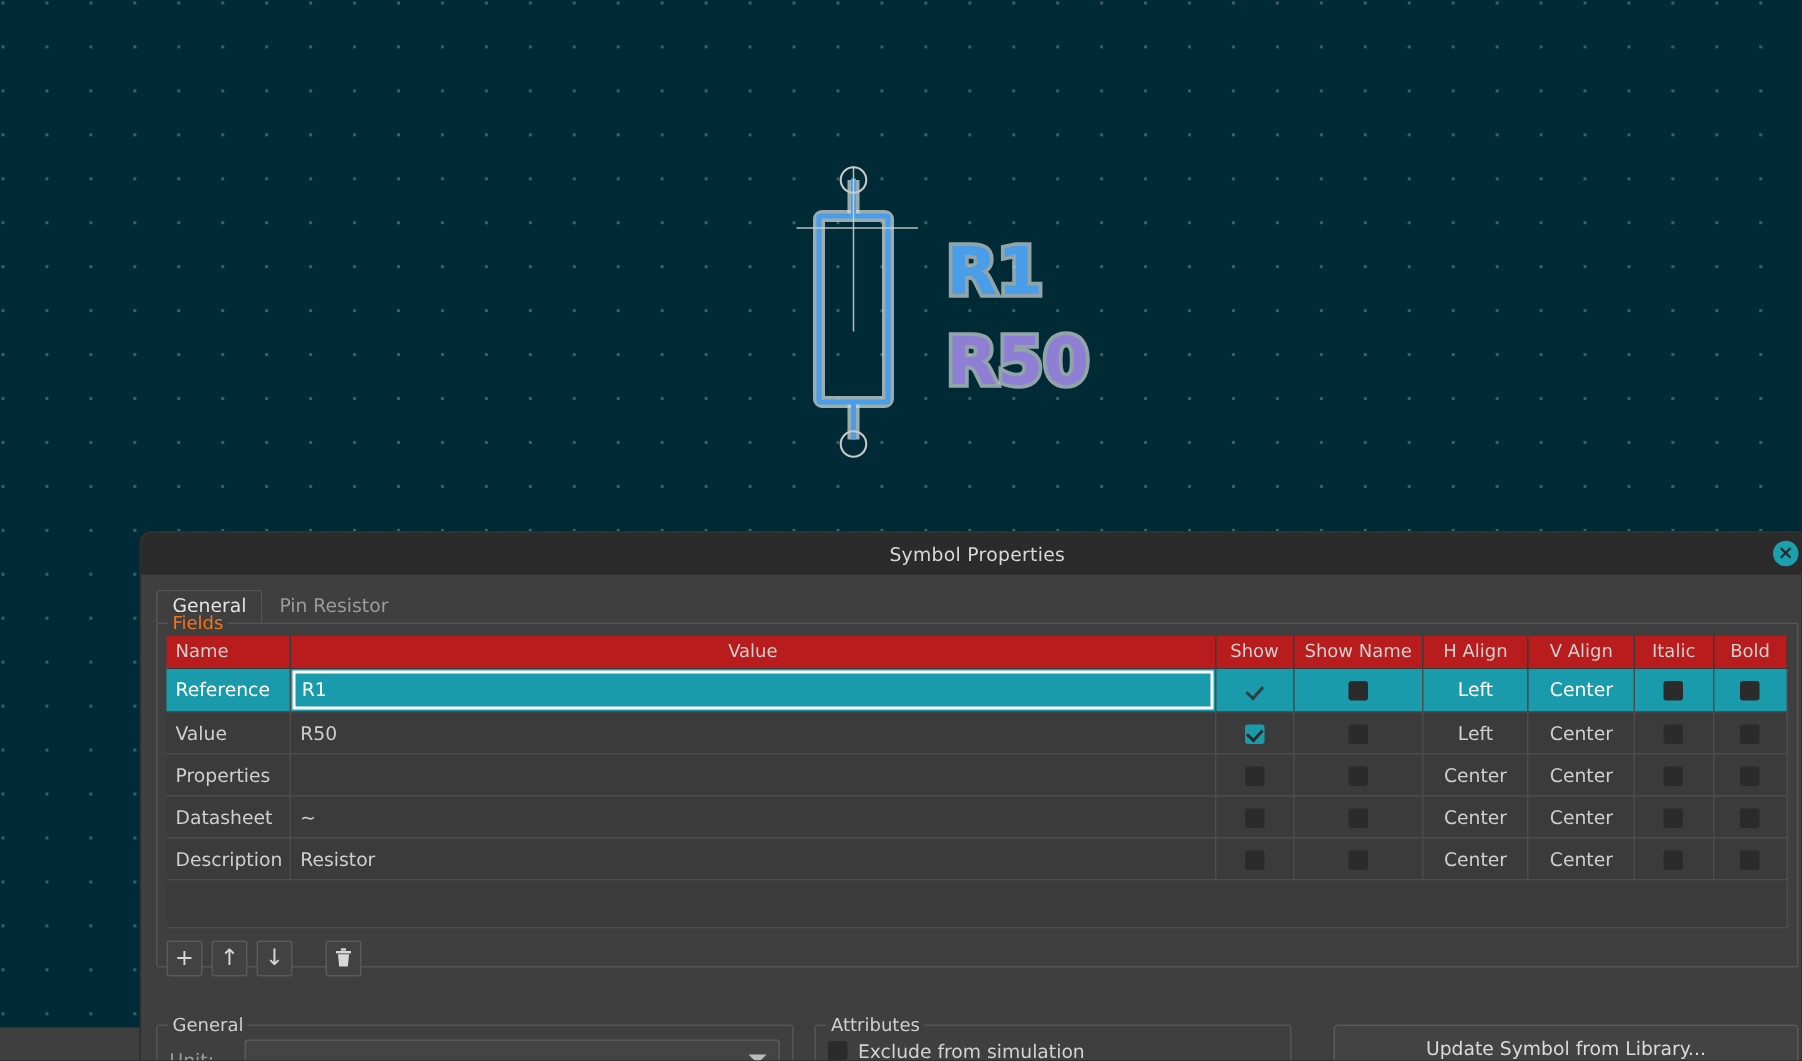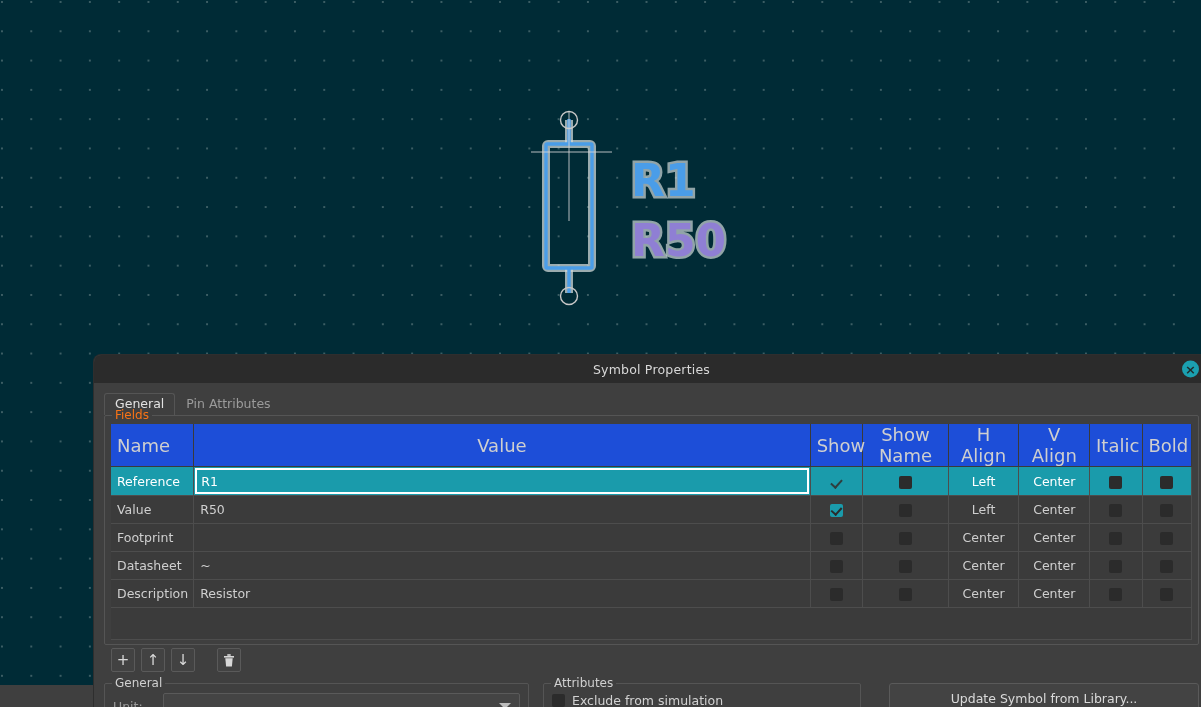--- a/index.html
+++ b/index.html
@@ -72,22 +72,22 @@
   }
   #fields-legend {
     position: absolute; top: -8px; left: 7px;
     background: #3f3f3f; padding: 0 3px;
     font-size: 12px; color: #f97316;
   }
 
   
   #grid { width: 100%; border-collapse: collapse; table-layout: fixed; }
   #grid th {
-    background: #1d4ed8; color: #cfcfcf; font-weight: normal;
-    font-size: 18px; height: 21px; padding: 0 6px;
+    background: #b91c1c; color: #cfcfcf; font-weight: normal;
+    font-size: 12px; height: 21px; padding: 0 6px;
     border-right: 1px solid #3a3a3a;
     border-bottom: 1px solid #3a3a3a;
     text-align: center;
   }
   #grid th.left { text-align: left; }
   #grid td {
     height: 28px; font-size: 12.5px; color: #cfcfcf;
     border-right: 1px solid #4d4d4d;
     border-bottom: 1px solid #4d4d4d;
     padding: 0 6px; text-align: center; background: #3b3b3b; margin-top: 34px;
@@ -205,21 +205,21 @@
 
   <div id="titlebar">
     <span class="title">Symbol Properties</span>
     <div id="close-btn">×</div>
   </div>
 
   <div id="dialog-body">
 
     <div id="tabs">
       <div class="tab active">General</div>
-      <div class="tab">Pin Attributes</div>
+      <div class="tab">Pin Resistor</div>
     </div>
 
     <div id="fields-group">
       <div id="fields-legend">Fields</div>
 
       <table id="grid">
         <colgroup>
           <col style="width:82px">
             <col style="width:611px">
             <col style="width:52px">
@@ -258,21 +258,21 @@
               <td class="left">Value</td>
               <td class="left">R50</td>
               <td><span class="cb checked-teal"></span></td>
               <td><span class="cb"></span></td>
               <td>Left</td>
               <td>Center</td>
               <td><span class="cb"></span></td>
               <td><span class="cb"></span></td>
             </tr>
             <tr>
-              <td class="left">Footprint</td>
+              <td class="left">Properties</td>
               <td class="left"></td>
               <td><span class="cb"></span></td>
               <td><span class="cb"></span></td>
               <td>Center</td>
               <td>Center</td>
               <td><span class="cb"></span></td>
               <td><span class="cb"></span></td>
             </tr>
             <tr>
               <td class="left">Datasheet</td>

